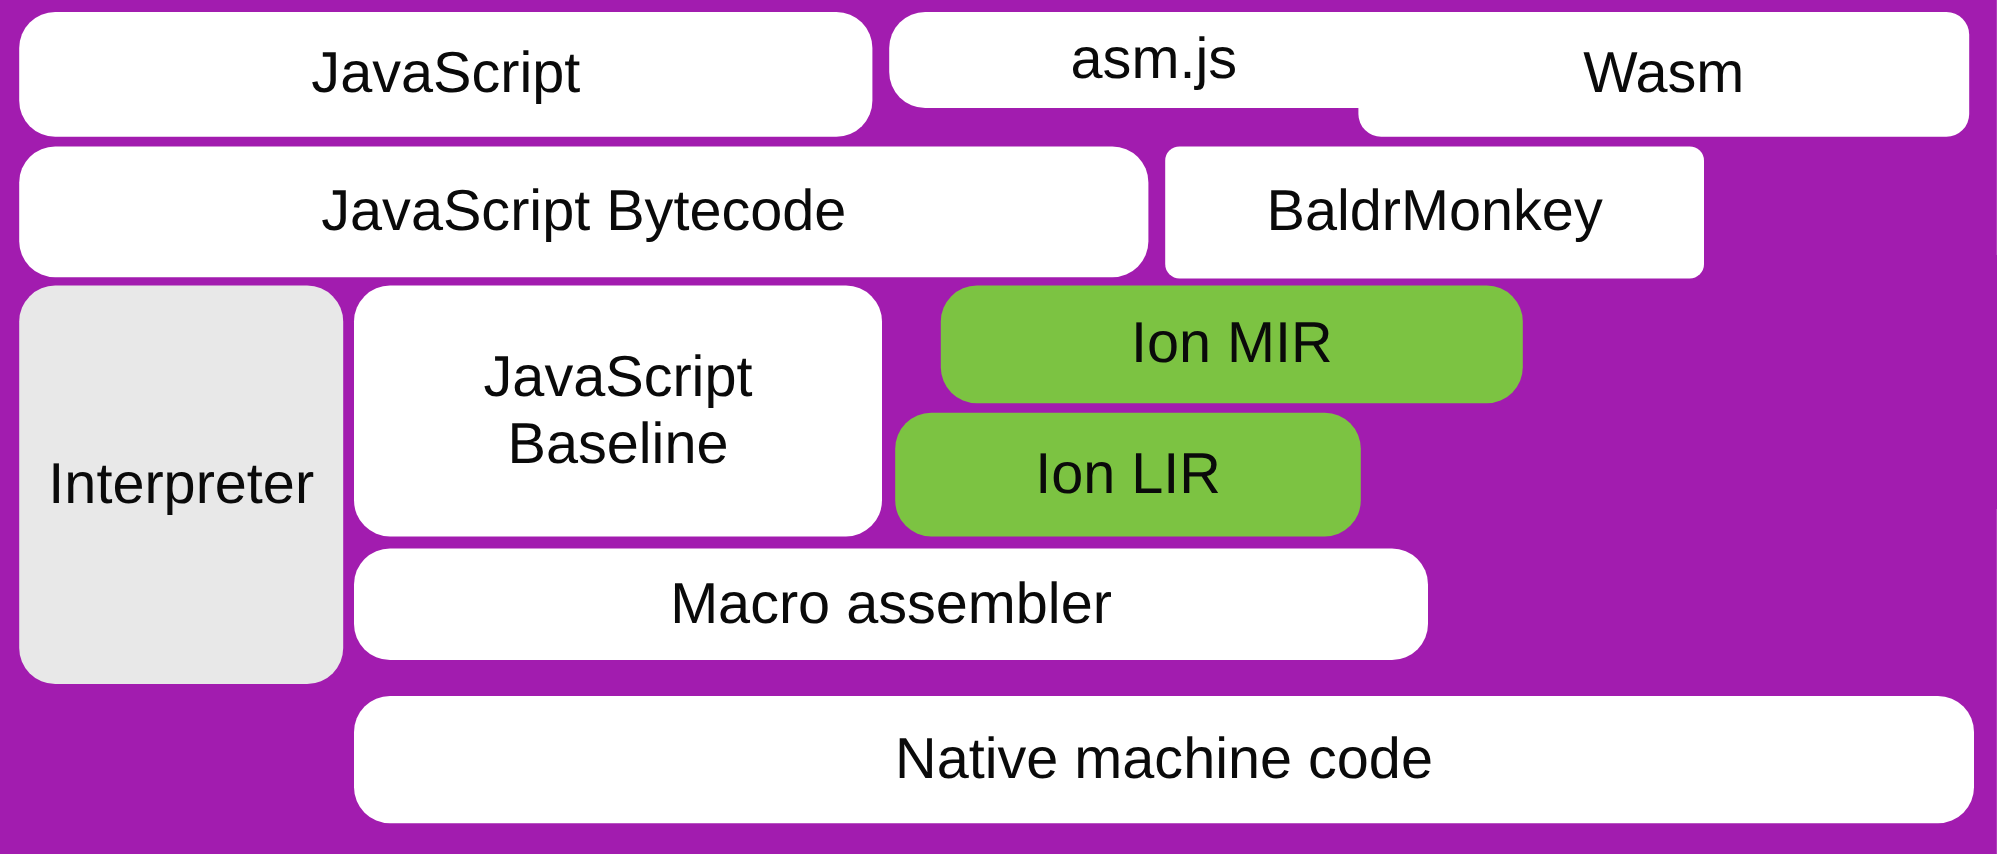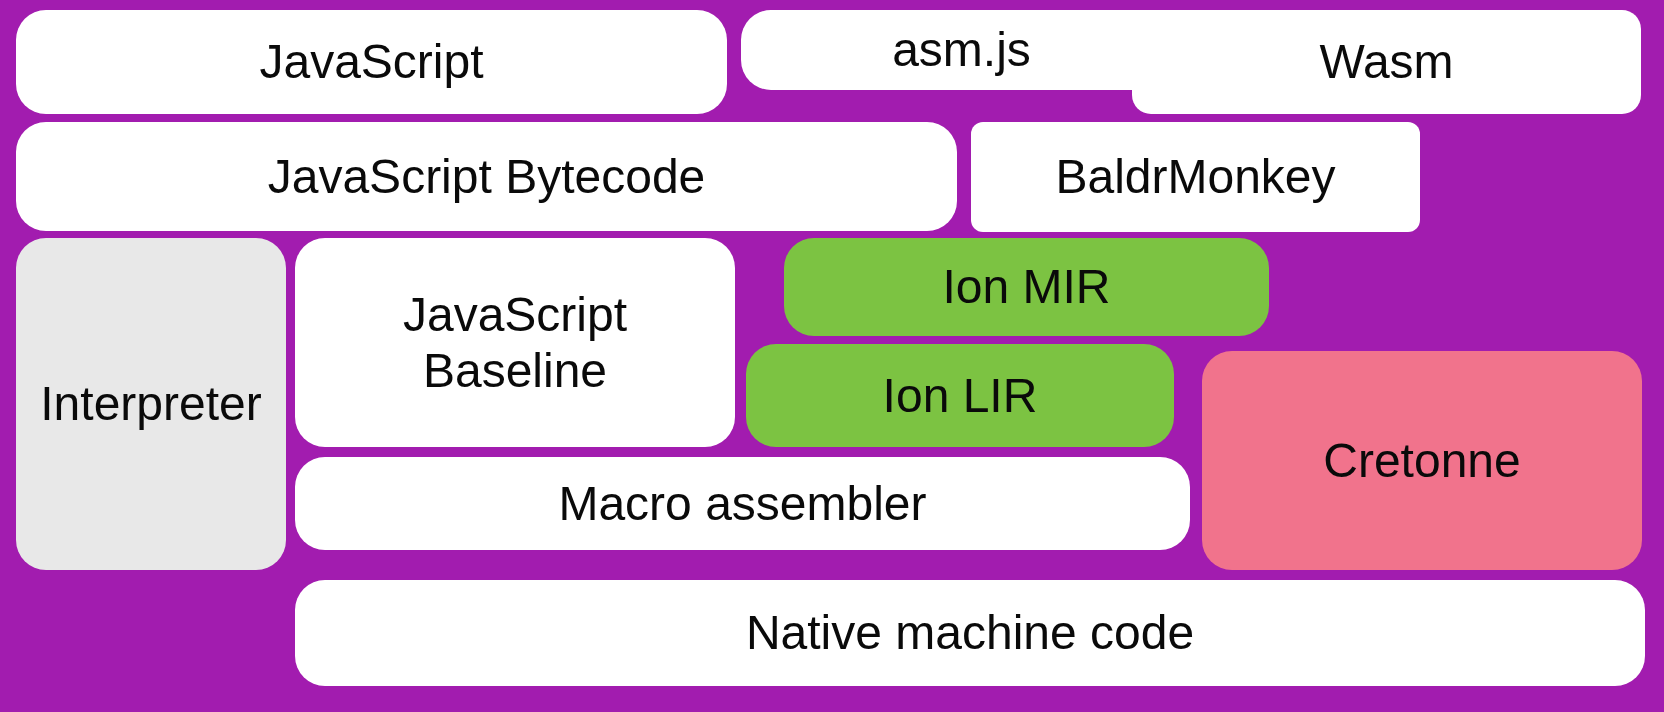--- a/index.html
+++ b/index.html
@@ -42,21 +42,20 @@
 
   <div class="box" style="left: 971px; top: 122px; width: 449px; height: 110px; background-color: rgb(255, 255, 255); border-radius: 12px;">BaldrMonkey</div>
 
   <div class="box" style="left: 16px; top: 238px; width: 270px; height: 332px; background-color: rgb(232, 232, 232);">Interpreter</div>
 
   <div class="box" style="left: 295px; top: 238px; width: 440px; height: 209px; background-color: rgb(255, 255, 255);">JavaScript
 Baseline</div>
 
   <div class="box" style="left: 784px; top: 238px; width: 485px; height: 98px; background-color: rgb(124, 195, 66);">Ion MIR</div>
 
-  <div class="box" style="left: 746px; top: 344px; width: 428px; height: 103px; background-color: rgb(124, 195, 66); text-align: right;">Ion LIR</div>
+  <div class="box" style="left: 746px; top: 344px; width: 388px; height: 103px; background-color: rgb(124, 195, 66); text-align: right;">Ion LIR</div>
 
-  <div class="box" style="left: 1202px; top: 351px; width: 440px; height: 219px; background-color: rgb(241, 115, 140);">Cretonne</div>
 
   <div class="box" style="left: 295px; top: 457px; width: 895px; height: 93px; background-color: rgb(255, 255, 255);">Macro assembler</div>
 
   <div class="box" style="left: 295px; top: 580px; width: 1350px; height: 106px; background-color: rgb(255, 255, 255);">Native machine code</div>
 
 </div>
 
 </body></html>

